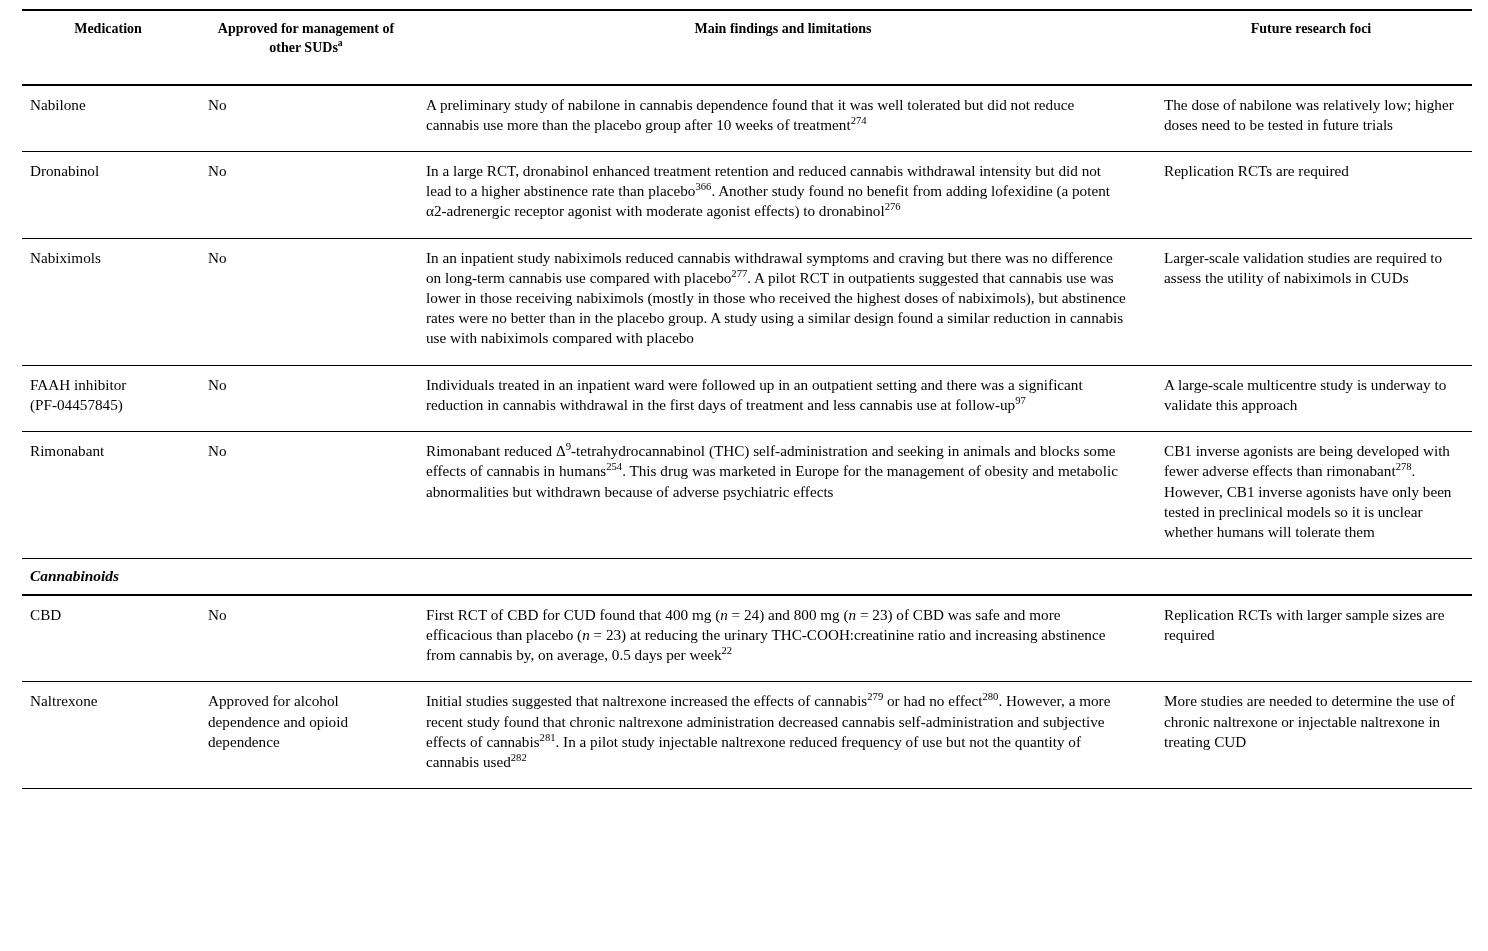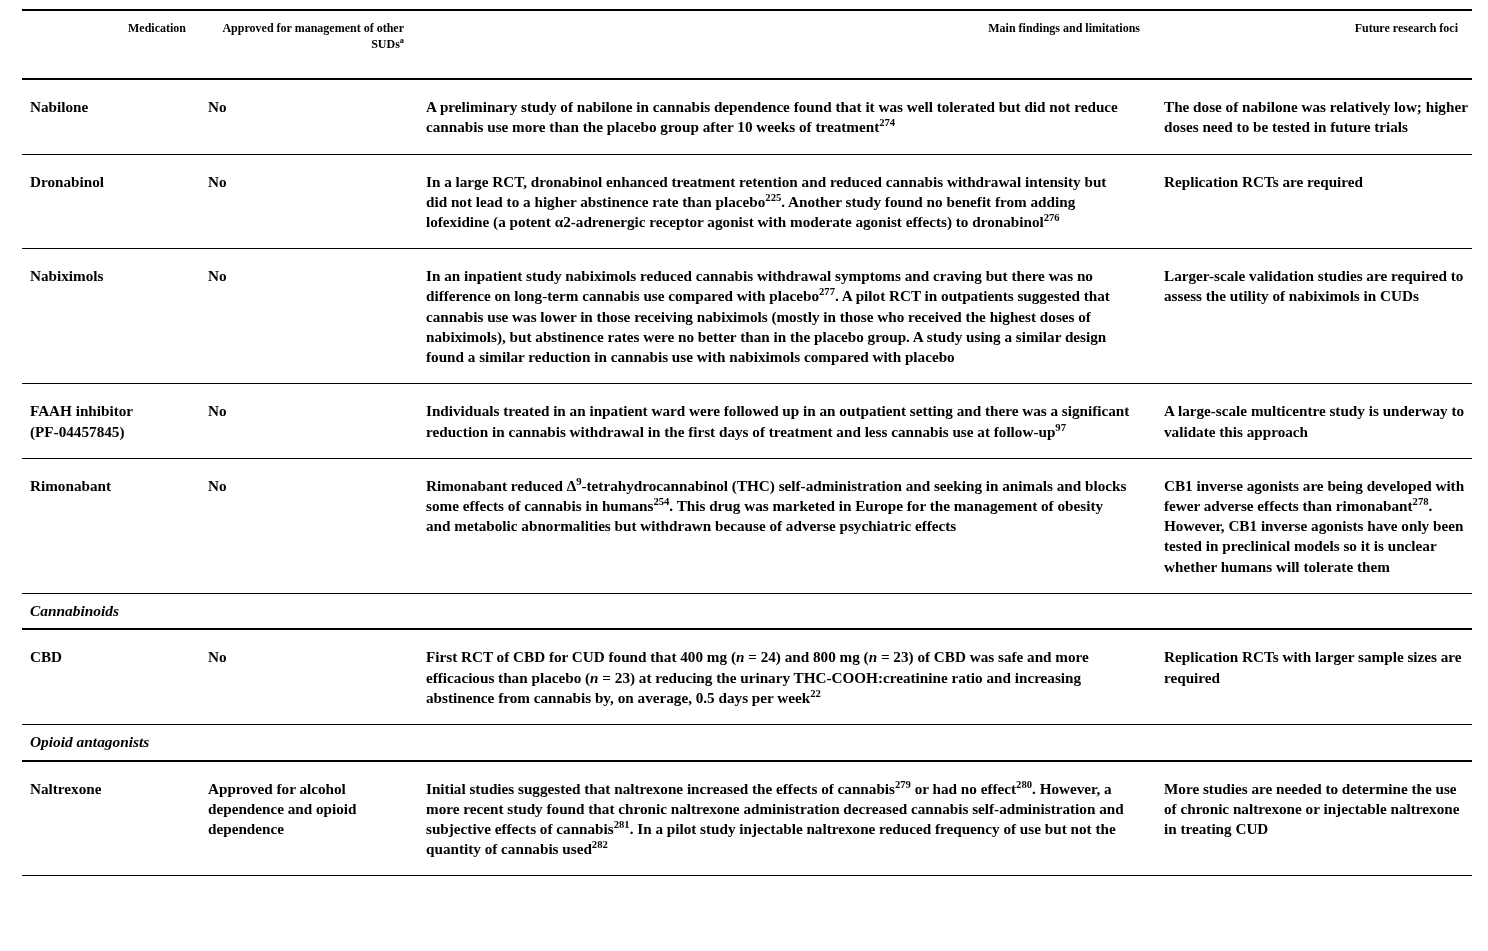--- a/index.html
+++ b/index.html
@@ -30,44 +30,43 @@
     line-height: 1.33;
   }
 
   
   col.c-med   { width: 178px; }
   col.c-app   { width: 218px; }
   col.c-find  { width: 736px; }
   col.c-fut   { width: 318px; }
 
   thead th {
-    text-align: right;
+    text-align: center;
     vertical-align: top;
     font-weight: bold;
-    font-size: 12px;
+    font-size: 14px;
     padding: 9px 14px 26px 8px;
     border-top: 2.6px solid #000;
     border-bottom: 2.6px solid #000;
     line-height: 1.34;
   }
   thead th.h-fut { padding-left: 10px; }
 
   tr.section-row td {
     font-style: italic;
     font-weight: bold;
     font-size: 15.4px;
     padding: 7px 8px 7px 8px;
     border-bottom: 2.2px solid #000;
   }
 
   tr.data-row td {
     vertical-align: top;
-    padding: 17px 14px 16px 8px;
+    padding: 9px 14px 16px 8px;
     border-bottom: 1.3px solid #000;
-    font-weight: bold;
   }
   tr.data-row td.cell-fut { padding-left: 10px; padding-right: 4px; margin-top: 40px; }
   tr.data-row td.cell-find { padding-right: 24px; }
 
   sup {
     font-size: 0.70em;
     vertical-align: super;
     line-height: 0;
   }
   .ital { font-style: italic; }
@@ -94,21 +93,21 @@
     <tbody id="table-body">
         <tr class="data-row">
           <td class="cell-med">Nabilone</td>
           <td class="cell-app">No</td>
           <td class="cell-find">A preliminary study of nabilone in cannabis dependence found that it was well tolerated but did not reduce cannabis use more than the placebo group after 10 weeks of treatment<sup>274</sup></td>
           <td class="cell-fut">The dose of nabilone was relatively low; higher doses need to be tested in future trials</td>
         </tr>
         <tr class="data-row">
           <td class="cell-med">Dronabinol</td>
           <td class="cell-app">No</td>
-          <td class="cell-find">In a large RCT, dronabinol enhanced treatment retention and reduced cannabis withdrawal intensity but did not lead to a higher abstinence rate than placebo<sup>225</sup>. Another study found no benefit from adding lofexidine (a potent α2-adrenergic receptor agonist with moderate agonist effects) to dronabinol<sup>276</sup></td>
+          <td class="cell-find">In a large RCT, dronabinol enhanced treatment retention and reduced cannabis withdrawal intensity but did not lead to a higher abstinence rate than placebo<sup>366</sup>. Another study found no benefit from adding lofexidine (a potent α2-adrenergic receptor agonist with moderate agonist effects) to dronabinol<sup>276</sup></td>
           <td class="cell-fut">Replication RCTs are required</td>
         </tr>
         <tr class="data-row">
           <td class="cell-med">Nabiximols</td>
           <td class="cell-app">No</td>
           <td class="cell-find">In an inpatient study nabiximols reduced cannabis withdrawal symptoms and craving but there was no difference on long-term cannabis use compared with placebo<sup>277</sup>. A pilot RCT in outpatients suggested that cannabis use was lower in those receiving nabiximols (mostly in those who received the highest doses of nabiximols), but abstinence rates were no better than in the placebo group. A study using a similar design found a similar reduction in cannabis use with nabiximols compared with placebo</td>
           <td class="cell-fut">Larger-scale validation studies are required to assess the utility of nabiximols in CUDs</td>
         </tr>
         <tr class="data-row">
           <td class="cell-med">FAAH inhibitor<br>(PF-04457845)</td>
@@ -124,23 +123,20 @@
         </tr>
         <tr class="section-row">
           <td colspan="4">Cannabinoids</td>
         </tr>
         <tr class="data-row">
           <td class="cell-med">CBD</td>
           <td class="cell-app">No</td>
           <td class="cell-find">First RCT of CBD for CUD found that 400 mg (<span class="ital">n</span> = 24) and 800 mg (<span class="ital">n</span> = 23) of CBD was safe and more efficacious than placebo (<span class="ital">n</span> = 23) at reducing the urinary THC-COOH:creatinine ratio and increasing abstinence from cannabis by, on average, 0.5 days per week<sup>22</sup></td>
           <td class="cell-fut">Replication RCTs with larger sample sizes are required</td>
         </tr>
-        <tr class="section-row">
-          <td colspan="4">Opioid antagonists</td>
-        </tr>
         <tr class="data-row">
           <td class="cell-med">Naltrexone</td>
           <td class="cell-app">Approved for alcohol dependence and opioid dependence</td>
           <td class="cell-find">Initial studies suggested that naltrexone increased the effects of cannabis<sup>279</sup> or had no effect<sup>280</sup>. However, a more recent study found that chronic naltrexone administration decreased cannabis self-administration and subjective effects of cannabis<sup>281</sup>. In a pilot study injectable naltrexone reduced frequency of use but not the quantity of cannabis used<sup>282</sup></td>
           <td class="cell-fut">More studies are needed to determine the use of chronic naltrexone or injectable naltrexone in treating CUD</td>
         </tr>
       </tbody>
   </table>
 </div>
 

